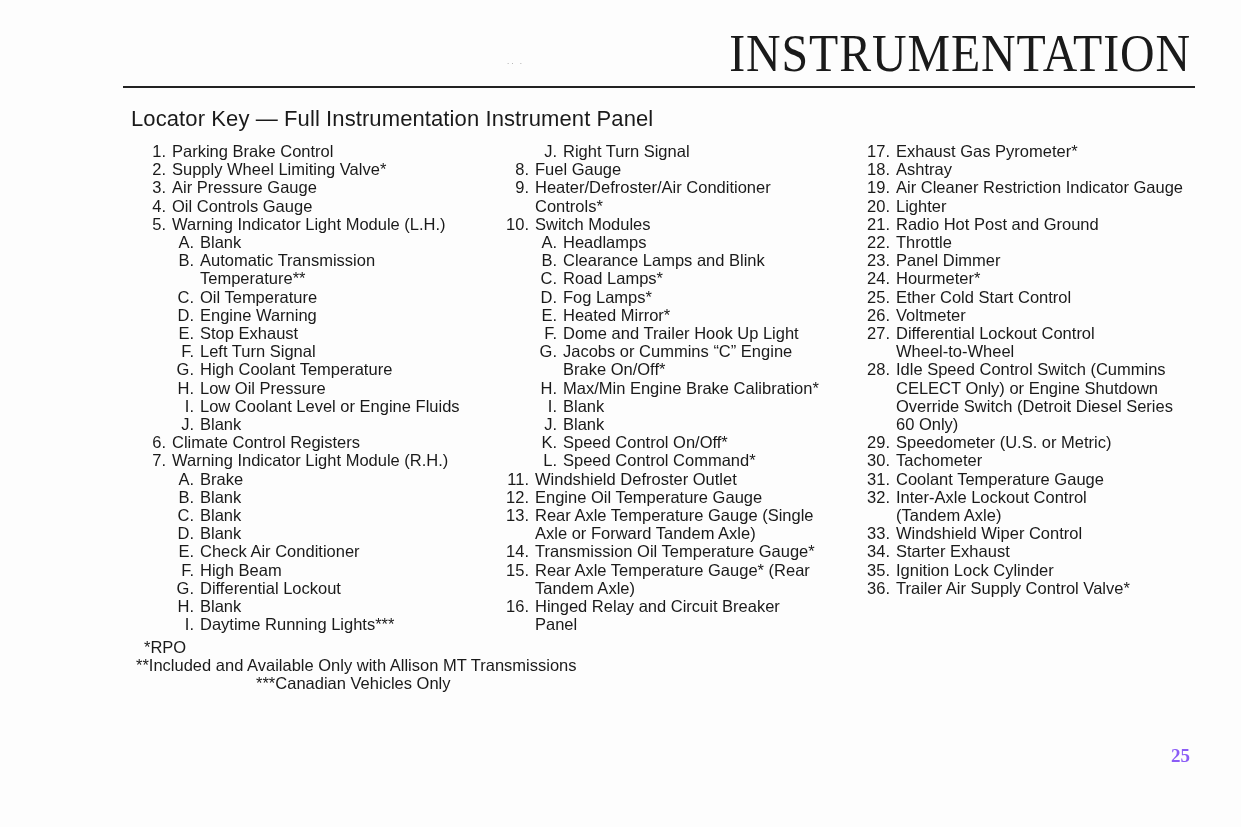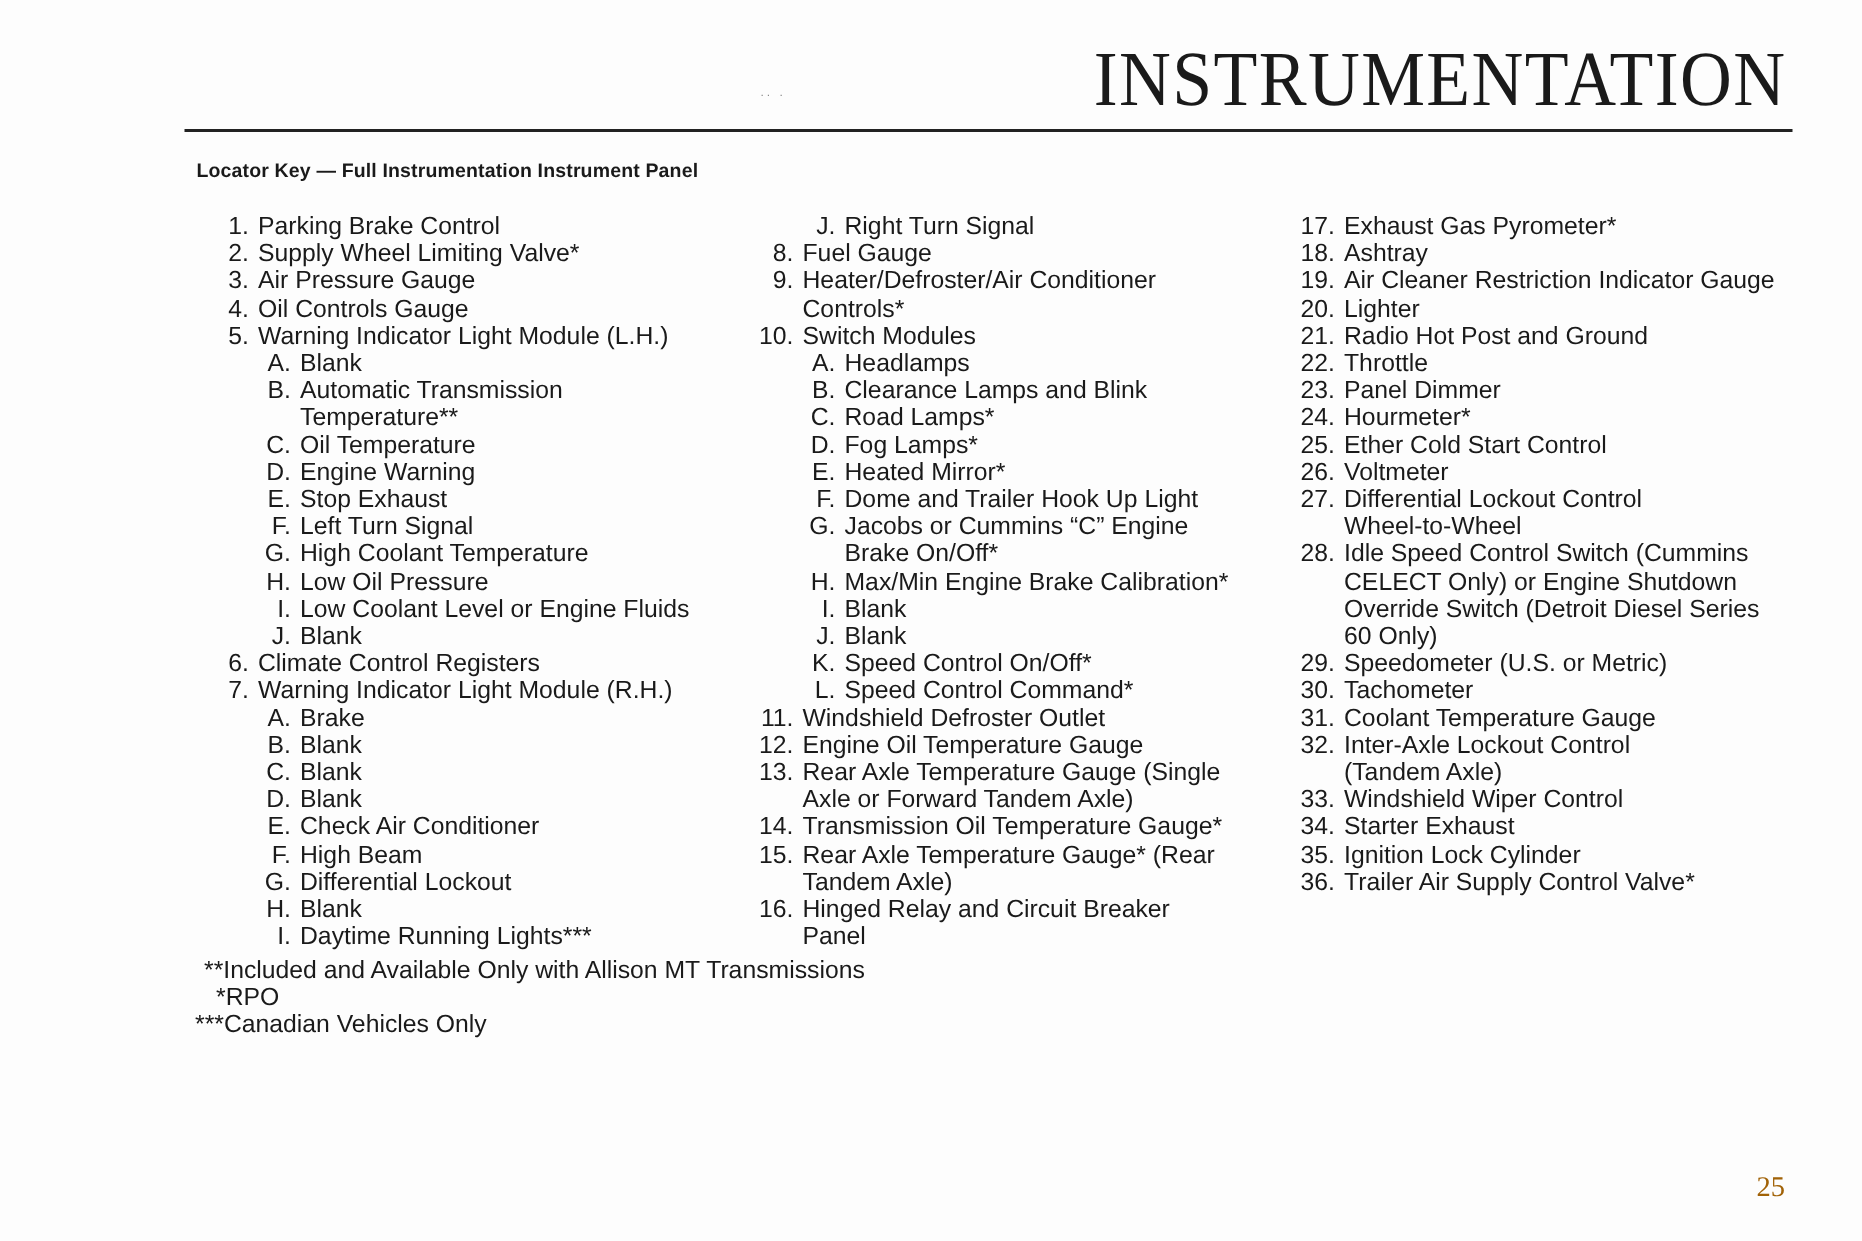--- a/index.html
+++ b/index.html
@@ -26,22 +26,22 @@
     }
     .rule {
       position: absolute;
       left: 123px; top: 86px;
       width: 1072px; height: 2px;
       background: #222;
     }
     .section-heading {
       position: absolute;
       left: 131px; top: 106px;
-      font-size: 13px;
-      font-weight: bold;
+      font-size: 22px;
+      font-weight: normal;
       margin: 0;
       letter-spacing: 0.1px;
     }
     .col {
       position: absolute;
       top: 142px;
       font-size: 16.5px;
       line-height: 18.2px;
     }
     .col1 { left: 134px; width: 360px; }
@@ -57,27 +57,28 @@
     .sub .txt { padding-left: 6px; }
     .footnotes {
       position: absolute;
       left: 134px; top: 638px;
       font-size: 16.5px;
       line-height: 18.2px;
     }
     .footnote { white-space: nowrap; }
     .fn1 { padding-left: 10px; }
     .fn2 { padding-left: 2px; }
-    .fn3 { padding-left: 0; margin-left: -4px; }
+    .fn3 { padding-left: 0; margin-left: -4px; text-align: center; }
     .page-number {
       position: absolute;
-      left: 1171px; top: 781px;
+      left: 1171px; top: 745px;
       font-family: "Liberation Serif", serif;
       font-size: 19px;
-      color: #a16207;
+      color: #8b5cf6;
+      font-weight: bold;
     }
     .speck {
       position: absolute; left: 507px; top: 57px;
       font-size: 8px; color: #888; letter-spacing: 2px;
     }
   </style>
 </head>
 <body>
 
 <div>
@@ -403,19 +404,19 @@
         <span class="num">35.</span>
         <span class="txt">Ignition Lock Cylinder</span>
       </div>
       <div class="row">
         <span class="num">36.</span>
         <span class="txt">Trailer Air Supply Control Valve*</span>
       </div>
     </div>
 
   <div class="footnotes">
+    <div class="footnote fn1">*RPO</div>
     <div class="footnote fn2">**Included and Available Only with Allison MT Transmissions</div>
-    <div class="footnote fn1">*RPO</div>
     <div class="footnote fn3">***Canadian Vehicles Only</div>
   </div>
 
   <div class="page-number">25</div>
 </div>
 
 </body></html>

